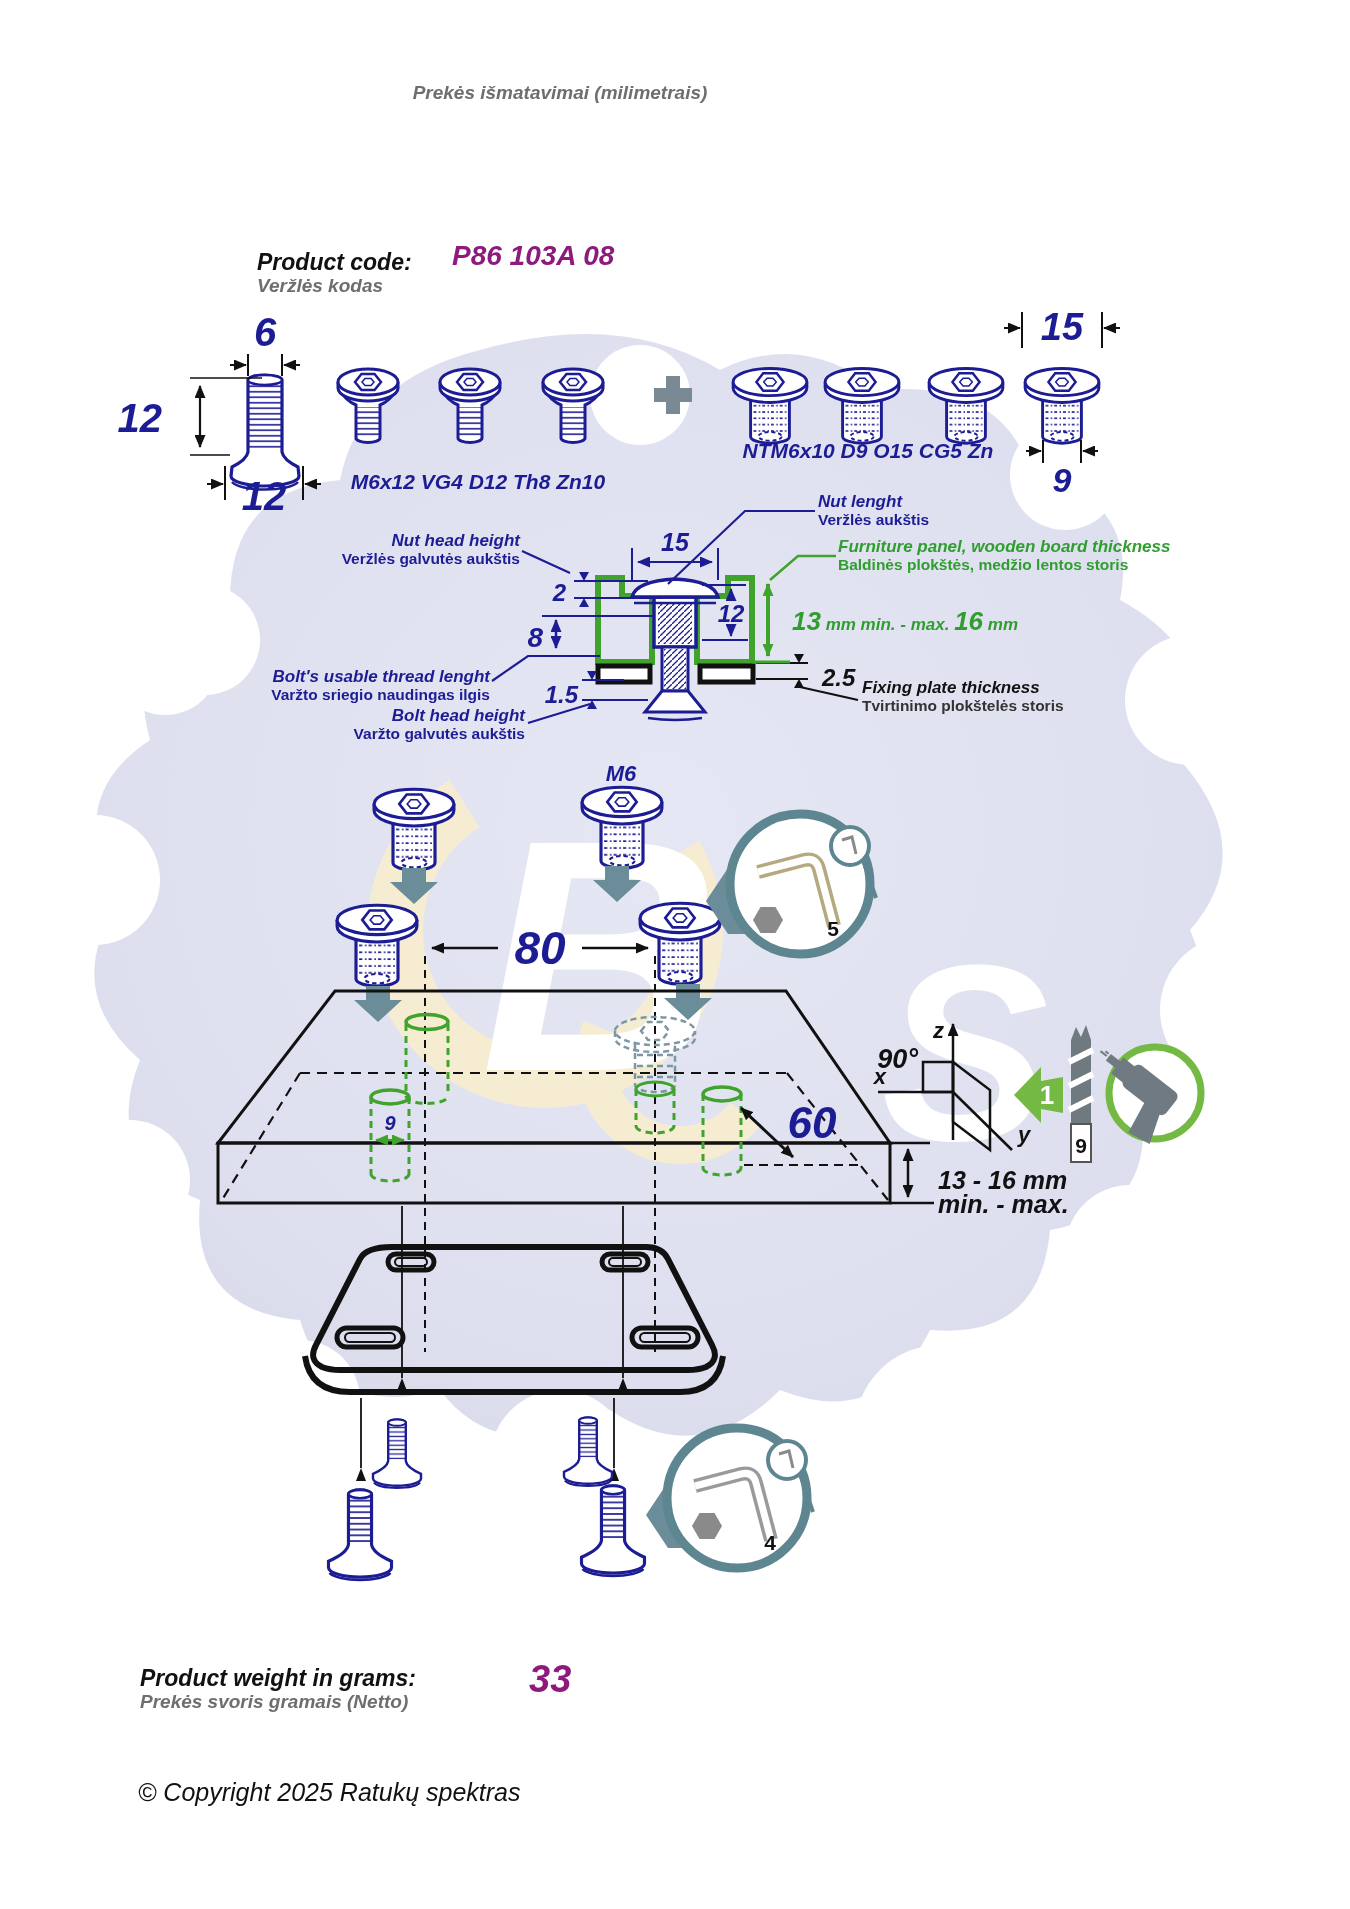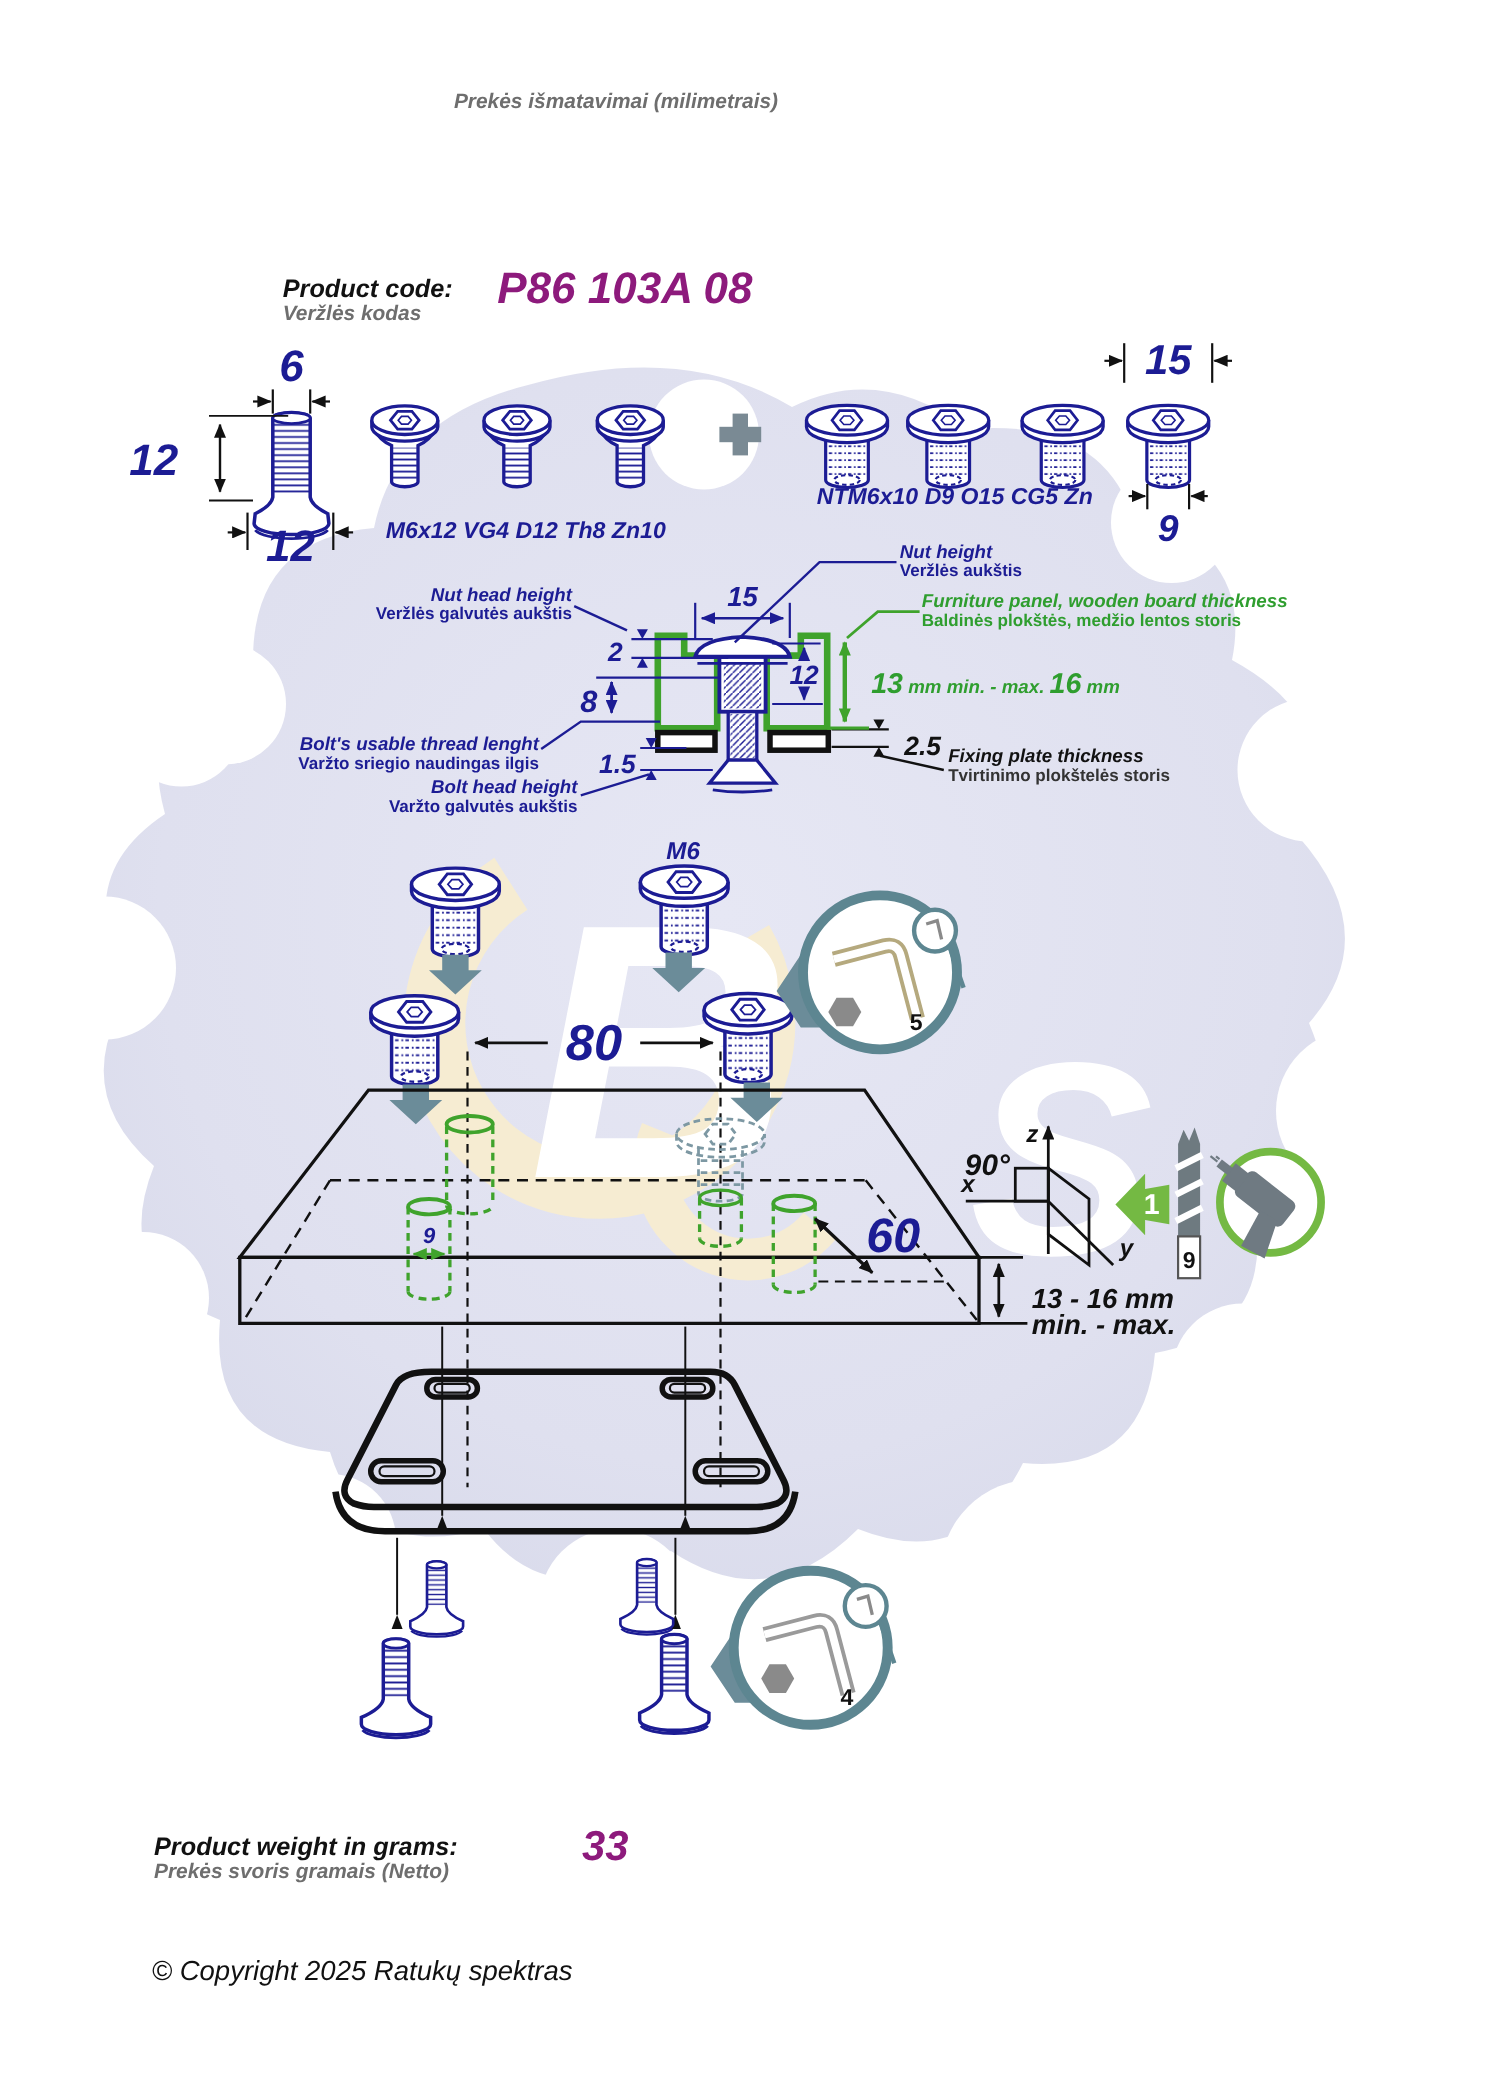--- a/index.html
+++ b/index.html
@@ -17,21 +17,21 @@
   .lbl .en{font-weight:bold;font-style:italic;font-size:17px;line-height:19px;}
   .lbl .lt{font-weight:bold;font-size:15.5px;line-height:17px;}
   .lbl.navy .lt{color:#1c1c94;}
   .lbl.green .lt{color:#2f9e2f;}
   .lbl.black .lt{color:#333;}
   #title-line{font-size:34px;}
   #title-line .suffix{font-size:26px;}
   #subtitle{font-size:19px;margin-top:2px;}
   .code-label-en{font-size:23px;line-height:25px;}
   .code-label-lt{font-size:19px;line-height:21px;}
-  #product-code-value{font-size:40px;color:#8d1a7c;}
+  #product-code-value{font-size:28px;color:#8d1a7c;}
   #weight-value{font-size:38px;color:#8d1a7c;margin-left:24px;}
   #copyright{font-style:italic;font-size:25px;color:#111;}
   
   text{font-family:"Liberation Sans",sans-serif;font-weight:bold;font-style:italic;}
   .dim{fill:#1c1c94;}
   .dimb{fill:#111;}
   .dimg{fill:#2f9e2f;}
   .upright{font-style:normal;}
 </style>
 </head>
@@ -423,21 +423,21 @@
   <div class="bi black code-label-en">Product code:</div>
   <div class="bi gray code-label-lt">Veržlės kodas</div>
 </div>
 <div class="txt bi" id="product-code-value" style="left:452px;top:240px;">P86 103A 08</div>
 
 <div class="txt lbl navy right" style="left:235px;top:531px;width:285px;">
   <div class="en">Nut head height</div>
   <div class="lt">Veržlės galvutės aukštis</div>
 </div>
 <div class="txt lbl navy" style="left:818px;top:492px;">
-  <div class="en">Nut height</div>
+  <div class="en">Nut lenght</div>
   <div class="lt">Veržlės aukštis</div>
 </div>
 <div class="txt lbl green" style="left:838px;top:537px;">
   <div class="en">Furniture panel, wooden board thickness</div>
   <div class="lt">Baldinės plokštės, medžio lentos storis</div>
 </div>
 <div class="txt lbl navy right" style="left:205px;top:667px;width:285px;">
   <div class="en">Bolt's usable thread lenght</div>
   <div class="lt">Varžto sriegio naudingas ilgis</div>
 </div>

